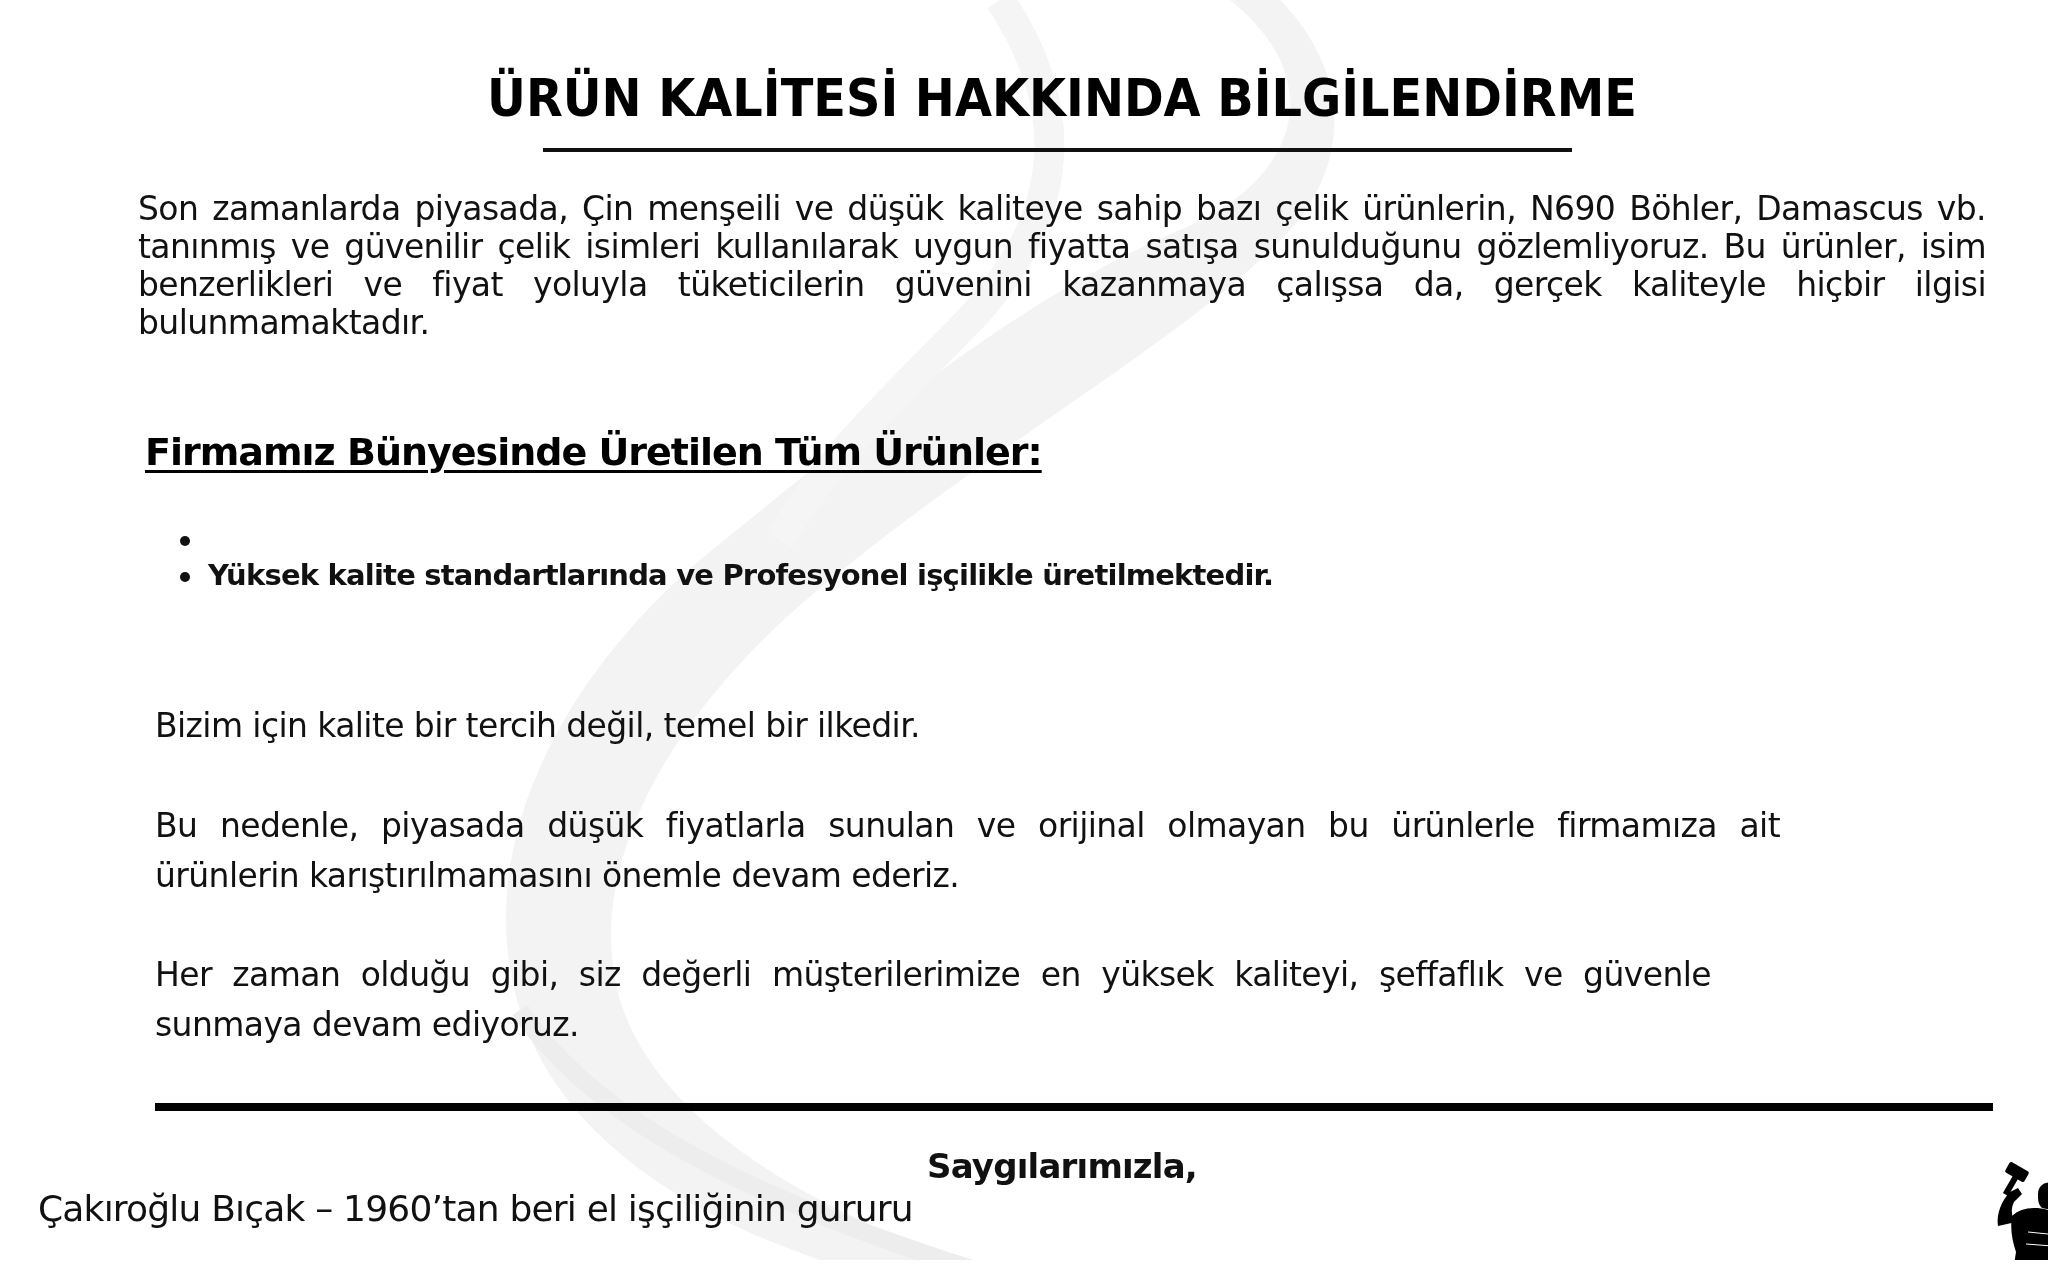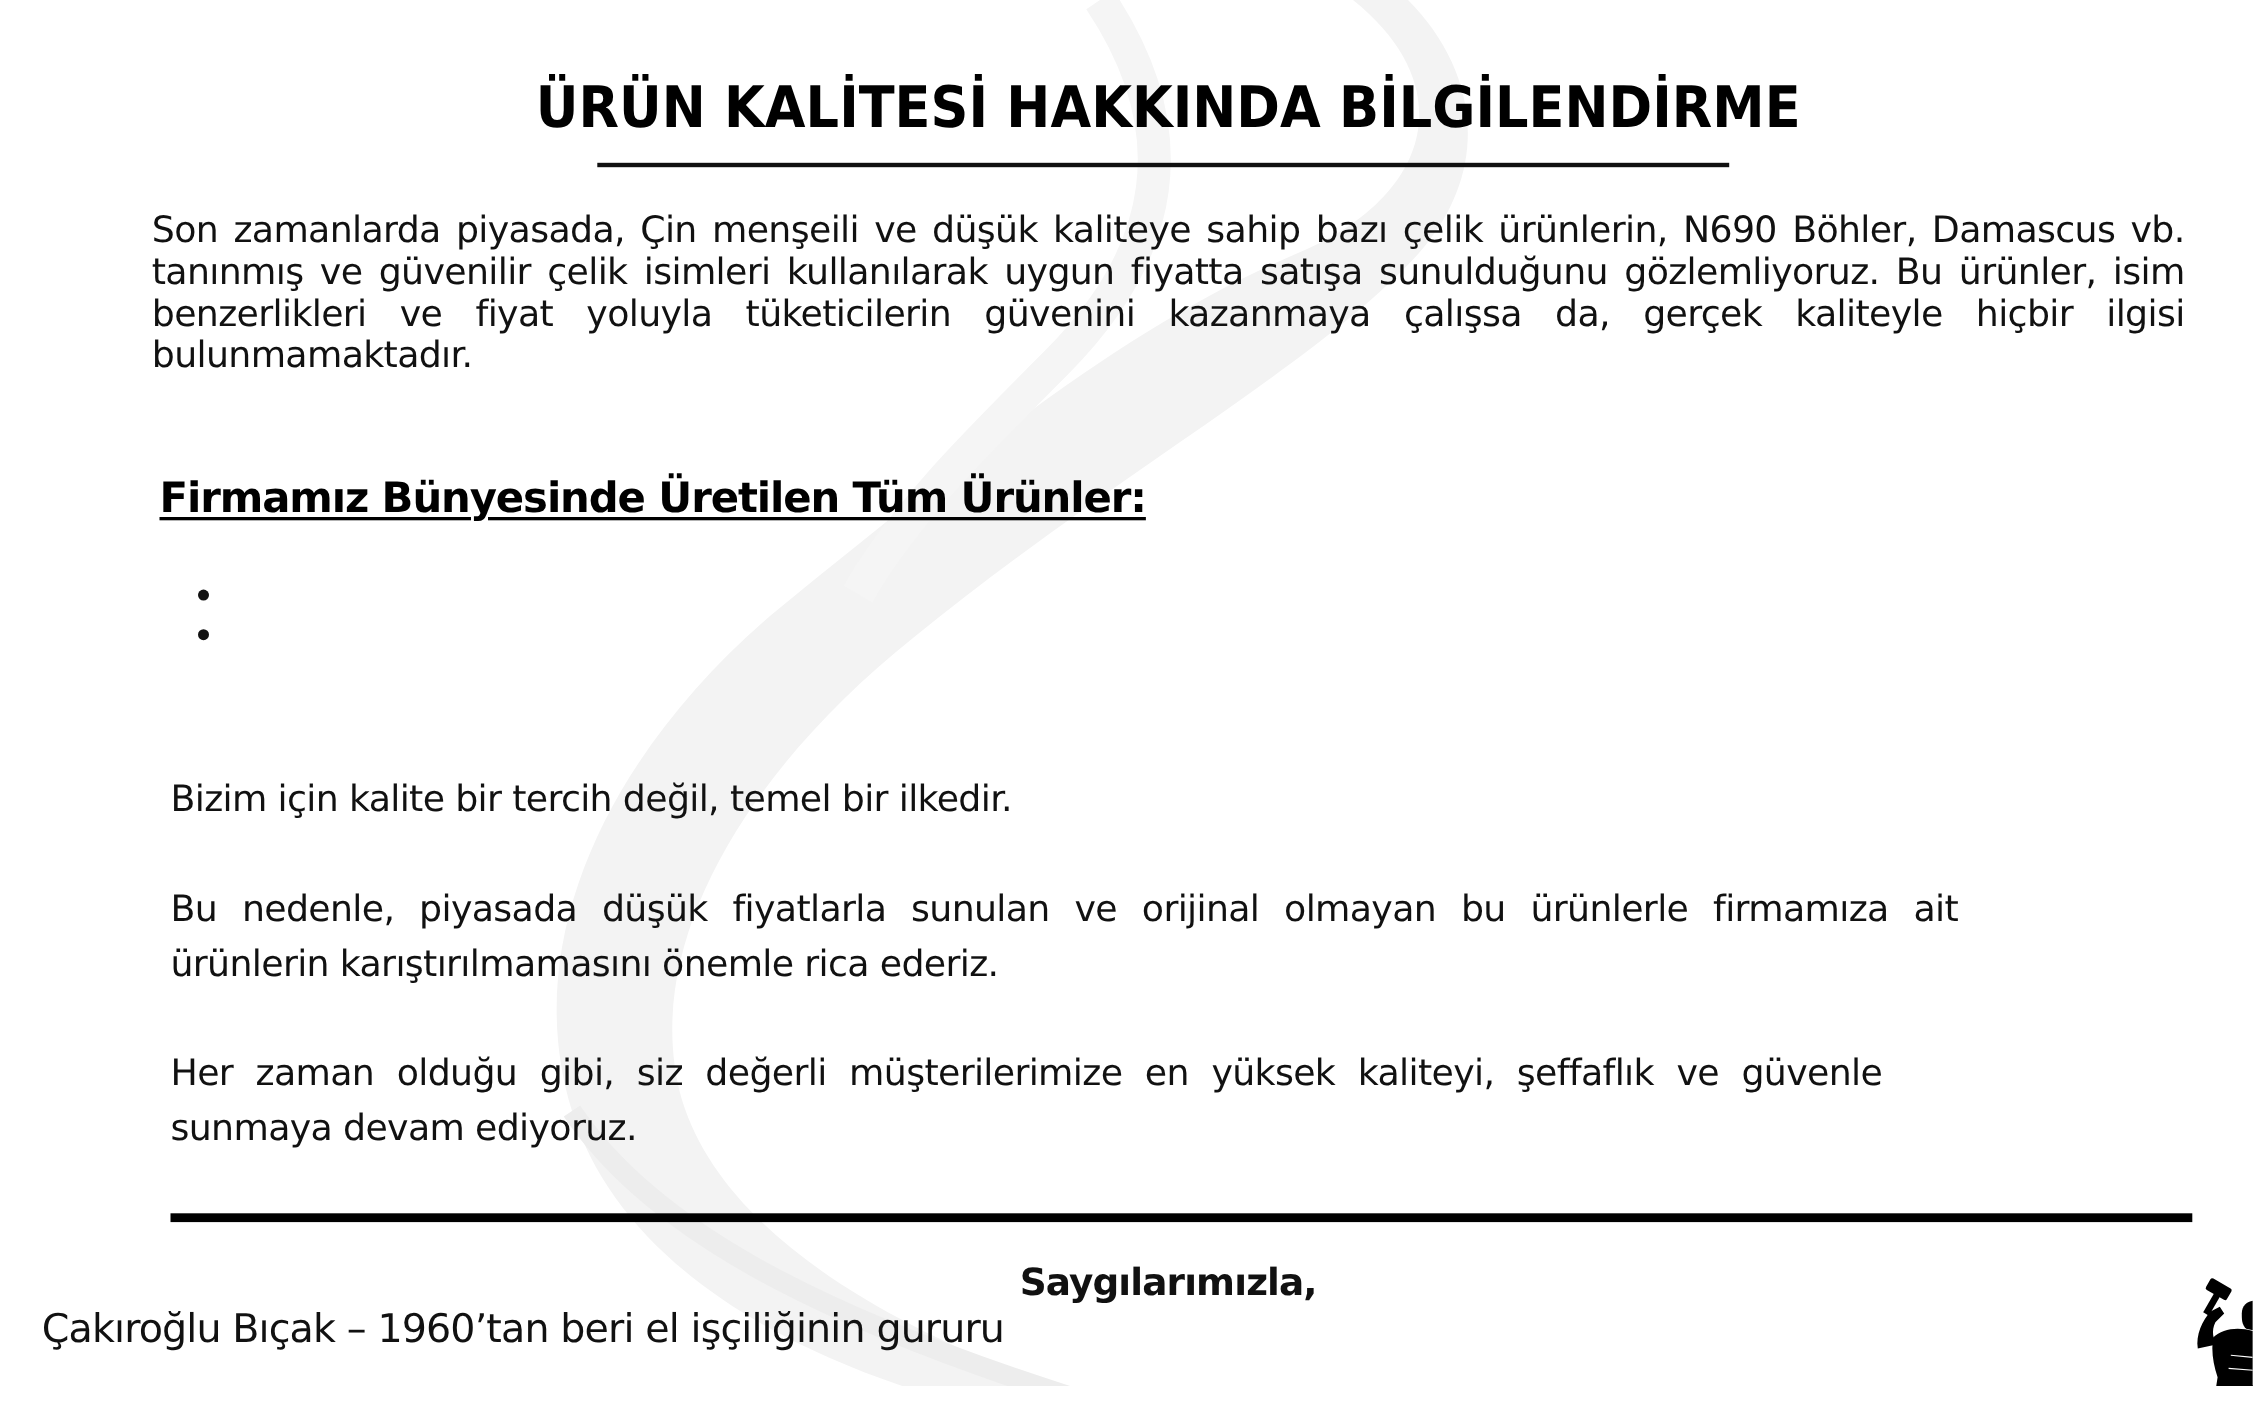--- a/index.html
+++ b/index.html
@@ -103,25 +103,26 @@
     <p class="intro">Son zamanlarda piyasada, Çin menşeili ve düşük kaliteye sahip bazı çelik ürünlerin, N690 Böhler, Damascus vb. tanınmış ve güvenilir çelik isimleri kullanılarak uygun fiyatta satışa sunulduğunu gözlemliyoruz. Bu ürünler, isim benzerlikleri ve fiyat yoluyla tüketicilerin güvenini kazanmaya çalışsa da, gerçek kaliteyle hiçbir ilgisi bulunmamaktadır.</p>
 
     <h2 class="subheading">Firmamız Bünyesinde Üretilen Tüm Ürünler:</h2>
 
     <ul class="bullets">
       <li>
         <span class="dot"></span>
       </li>
       <li>
         <span class="dot"></span>
+        <span>Yüksek kalite standartlarında ve Profesyonel işçilikle üretilmektedir.</span>
       </li>
     </ul>
 
     <p class="para p1">Bizim için kalite bir tercih değil, temel bir ilkedir.</p>
-    <p class="para p2">Bu nedenle, piyasada düşük fiyatlarla sunulan ve orijinal olmayan bu ürünlerle firmamıza ait ürünlerin karıştırılmamasını önemle rica ederiz.</p>
+    <p class="para p2">Bu nedenle, piyasada düşük fiyatlarla sunulan ve orijinal olmayan bu ürünlerle firmamıza ait ürünlerin karıştırılmamasını önemle devam ederiz.</p>
     <p class="para p3">Her zaman olduğu gibi, siz değerli müşterilerimize en yüksek kaliteyi, şeffaflık ve güvenle sunmaya devam ediyoruz.</p>
 
     <div class="bottom-rule"></div>
 
     <div class="regards">Saygılarımızla,</div>
     <div class="signature">Çakıroğlu Bıçak – 1960’tan beri el işçiliğinin gururu</div>
 
     <svg class="smith" viewBox="0 0 118 130" xmlns="http://www.w3.org/2000/svg">
 
       <rect x="38" y="18" width="22" height="12" rx="2" fill="#000" transform="rotate(30 49 24)"></rect>

